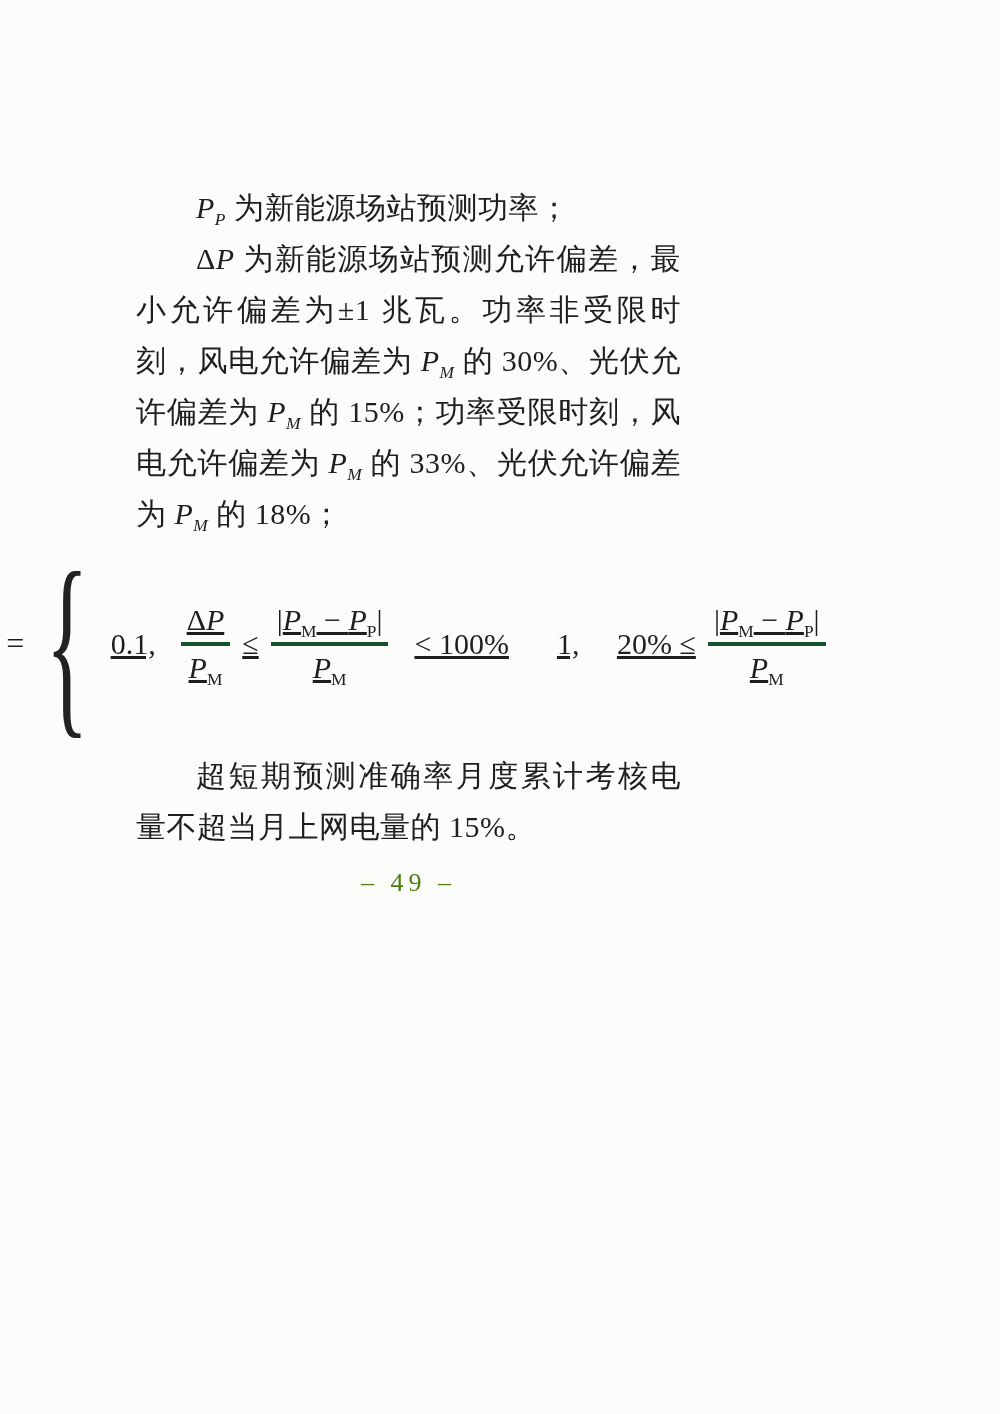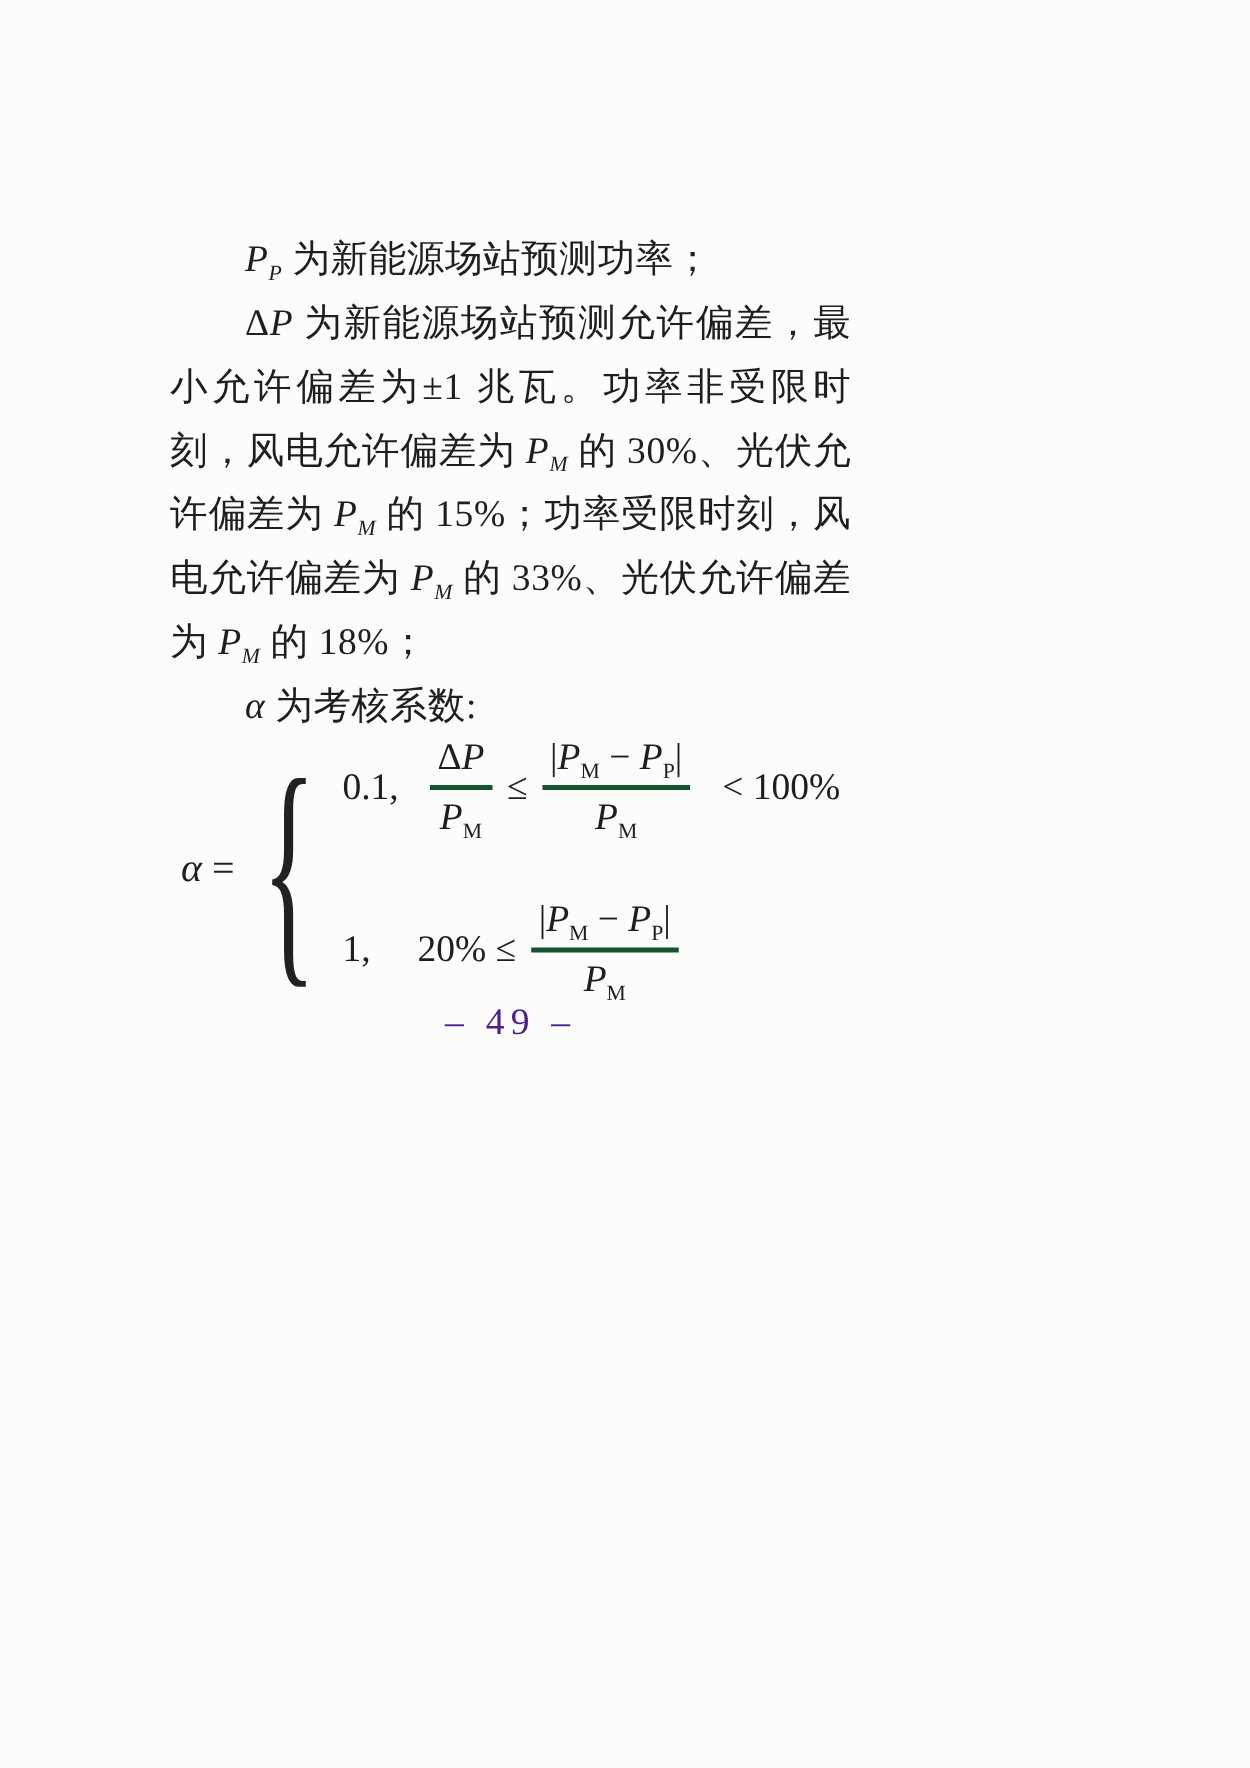--- a/index.html
+++ b/index.html
@@ -54,23 +54,24 @@
     font-size: 180px;
     line-height: 1;
     font-weight: 300;
     transform: scale(0.5, 1.12);
     transform-origin: center;
     margin: 0 -14px 0 -10px;
     color: #222;
   }
   .cases {
     display: flex;
-    flex-direction: column;
+    flex-direction: row;
     gap: 48px;
     margin-left: 14px;
+    text-decoration: underline;
   }
   .case-row {
     display: flex;
     align-items: center;
     white-space: nowrap;
   }
   .case-value {
     min-width: 60px;
     display: inline-block;
   }
@@ -86,38 +87,37 @@
     border-bottom: 4px solid #14532d;
   }
   .frac .den {
     padding-top: 5px;
   }
   .rel { margin: 0 2px; }
   .tail { margin-left: 16px; }
   .pre { margin-right: 2px; }
   
   .footer {
-    margin-top: 4px;
+    margin-top: 16px;
     text-align: center;
-    font-size: 30px;
-    color: #4c1d95;
+    font-size: 26px;
+    color: #4d7c0f;
     letter-spacing: 5px;
   }
 </style>
 </head>
 <body>
 
 <div class="page">
   <div class="doc-body">
 
     <p class="indent"><span class="it">P</span><sub class="sb it">P</sub><span> 为新能源场站预测功率；</span></p>
 
     <p class="indent"><span>Δ</span><span class="it">P</span><span> 为新能源场站预测允许偏差，最小允许偏差为±1 兆瓦。功率非受限时刻，风电允许偏差为 </span><span class="it">P</span><sub class="sb it">M</sub><span> 的 30%、光伏允许偏差为 </span><span class="it">P</span><sub class="sb it">M</sub><span> 的 15%；功率受限时刻，风电允许偏差为 </span><span class="it">P</span><sub class="sb it">M</sub><span> 的 33%、光伏允许偏差为 </span><span class="it">P</span><sub class="sb it">M</sub><span> 的 18%；</span></p>
 
-    <p class="indent"><span class="it">α</span><span> 为考核系数:</span></p>
 
     <div class="formula">
       <span class="formula-lhs"><span class="it">α</span><span> =</span></span>
       <span class="brace">{</span>
       <div class="cases">
 
         <div class="case-row">
           <span class="case-value">0.1,</span>
           <span class="frac">
             <span class="num"><span>Δ</span><span class="it">P</span></span>
@@ -136,19 +136,20 @@
           <span class="pre">20% ≤</span>
           <span class="frac">
             <span class="num"><span>|</span><span class="it">P</span><sub class="sb">M</sub><span> − </span><span class="it">P</span><sub class="sb">P</sub><span>|</span></span>
             <span class="den"><span class="it">P</span><sub class="sb">M</sub></span>
           </span>
         </div>
 
       </div>
     </div>
 
+    <p class="indent"><span>超短期预测准确率月度累计考核电量不超当月上网电量的 15%。</span></p>
 
 
 
   </div>
 
   <div class="footer">– 49 –</div>
 </div>
 
 </body></html>

